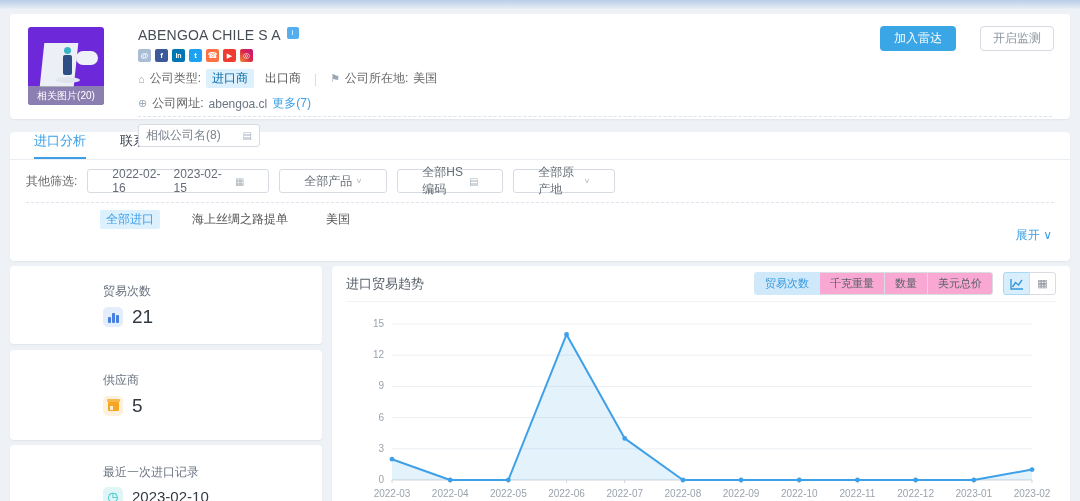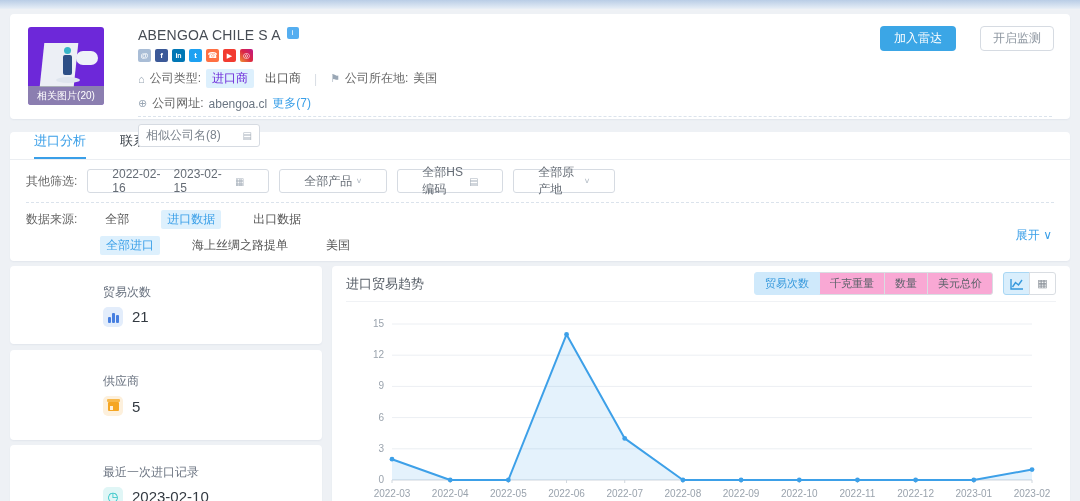--- a/index.html
+++ b/index.html
@@ -19,21 +19,21 @@
   .person-shadow { position:absolute; left:28px; top:50px; width:24px; height:6px; background:#dfe5ee; border-radius:50%; }
   .photo-label { position:absolute; left:0; right:0; bottom:0; height:19px; line-height:19px; background:rgba(150,155,162,0.75); color:#fff; font-size:10px; text-align:center; }
   .company-main { margin-left:34px; flex:1; }
   .company-name-row { display:flex; align-items:flex-start; gap:6px; }
   .company-name { font-size:14px; color:#474d55; letter-spacing:.2px; }
   .mini-ic { width:12px; height:12px; border-radius:2px; background:#55aef0; color:#fff; font-size:8px; line-height:12px; text-align:center; display:inline-block; }
   .social-row { display:flex; gap:4px; margin:6px 0 7px 0; }
   .soc { width:13px; height:13px; border-radius:2px; color:#fff; font-size:8px; line-height:13px; text-align:center; font-weight:bold; cursor:pointer; }
   .info-row { display:flex; align-items:center; gap:5px; color:#666; margin-bottom:7px; }
   .gicon { color:#9aa7b5; font-size:11px; }
-  .tag-blue { background:#ddf0fd; color:#6d28d9; padding:1px 6px; border-radius:2px; }
+  .tag-blue { background:#ddf0fd; color:#0369a1; padding:1px 6px; border-radius:2px; }
   .plain-opt { color:#555; }
   .sep-bar { color:#d8dde3; margin:0 8px; }
   .link-blue { color:#3a9fe8; cursor:pointer; }
   .site-link { color:#6b7683; cursor:pointer; }
   .dashed { border-top:1px dashed #dbe3ec; margin:2px 0 7px 0; }
   .similar-select { width:122px; height:23px; border:1px solid #d6dbe2; border-radius:3px; display:flex; align-items:center; justify-content:space-between; padding:0 7px; color:#7a828c; cursor:pointer; background:#fff; }
   .hdr-btns { position:absolute; top:12px; right:16px; display:flex; gap:24px;align-items:flex-end; }
   .btn-primary { background:#3ba6e6; color:#fff; border:none; border-radius:4px; height:25px; padding:0 14px; font-size:12px; cursor:pointer; }
   .btn-ghost { background:#fff; color:#8b949e; border:1px solid #d6dbe2; border-radius:4px; height:25px; padding:0 12px; font-size:12px; cursor:pointer; }
 
@@ -60,21 +60,21 @@
 
   
   .bottom { display:flex; gap:10px; margin-top:5px; height:259px; }
   .left-col { width:312px; display:flex; flex-direction:column; justify-content:space-between; flex:none; }
   .stat-card { height:78px; display:flex; align-items:center; }
   .stat-card.mid { height:90px; }
   .stat-card.last { height:80px; }
   .stat-inner { margin-left:93px; }
   .stat-label { color:#6a7380; font-size:12px; margin-bottom:6px; }
   .stat-value-row { display:flex; align-items:center; gap:9px; }
-  .stat-value { font-size:15px; color:#333a42; }
+  .stat-value { font-size:19px; color:#333a42; }
   .ic-circle { width:20px; height:20px; border-radius:5px; display:flex; align-items:flex-end; justify-content:center; gap:1px; padding-bottom:4px; }
   .ic-bars { background:#e3edfb; }
   .ic-bars i { display:block; width:3px; background:#477fe0; border-radius:1px; }
   .ic-shop { background:#fdf0dc; align-items:center; padding-bottom:0; }
   .shop-glyph { width:11px; height:9px; background:#f5a623; border-radius:1px; position:relative; }
   .shop-glyph:before { content:""; position:absolute; top:-3px; left:-1px; right:-1px; height:3px; background:#f7b84b; border-radius:1px; }
   .shop-glyph:after { content:""; position:absolute; bottom:1px; left:2px; width:3px; height:4px; background:#fdf0dc; }
   .ic-clock { background:#e0f6f6; align-items:center; padding-bottom:0; color:#2cc3c6; font-size:13px; justify-content:center; display:flex; }
 
   
@@ -184,26 +184,20 @@
       </div>
       <div class="f-box f-sel3">
         <span>全部原产地</span>
         <span class="chev">∨</span>
       </div>
     </div>
 
     <div class="tabs-dashed"></div>
 
     <div class="src-block">
-      <div class="src-row">
-        <span class="src-label">数据来源:</span>
-        <span class="src-opt">全部</span>
-        <span class="src-opt active">进口数据</span>
-        <span class="src-opt">出口数据</span>
-      </div>
       <div class="src-row src-row2">
         <span class="src-opt active">全部进口</span>
         <span class="src-opt">海上丝绸之路提单</span>
         <span class="src-opt">美国</span>
       </div>
       <div class="expand-link">
         <span>展开</span>
         <span>∨</span>
       </div>
     </div>

